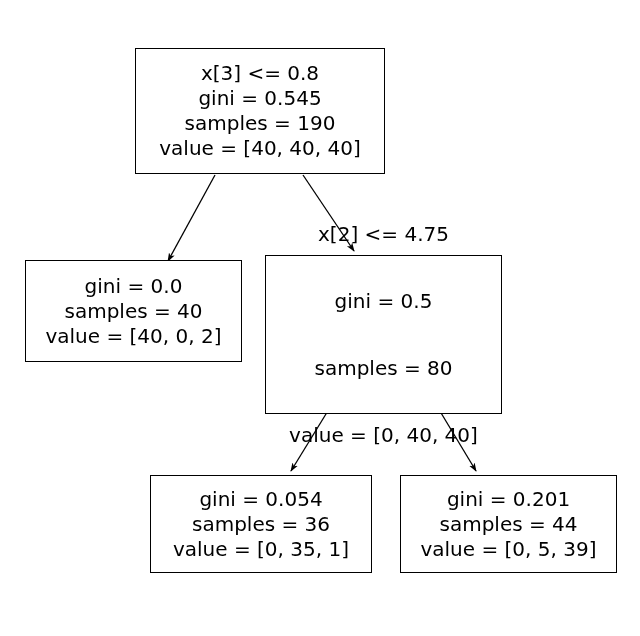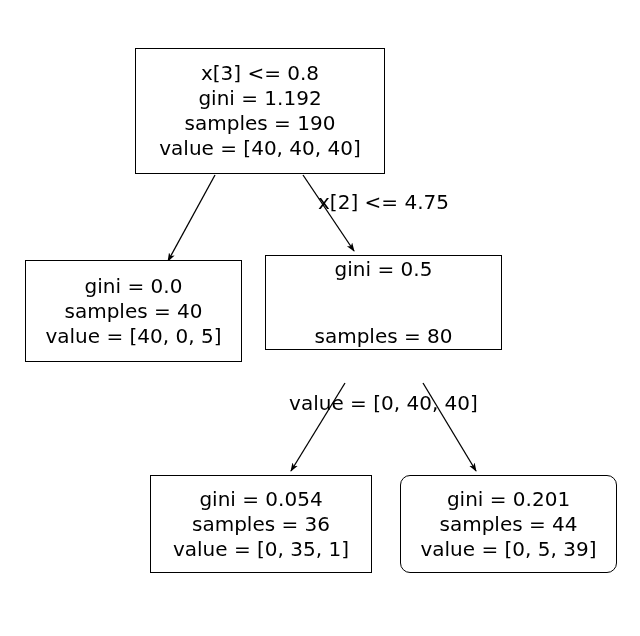--- a/index.html
+++ b/index.html
@@ -37,52 +37,52 @@
   .node .line {
     font-size: 20px;
     line-height: 25px;
     color: #000000;
     white-space: nowrap;
     letter-spacing: 0px;
   }
   
   #node-root        { left: 135px; top: 48px;  width: 250px; height: 126px; }
   #node-left-leaf   { left: 25px;  top: 260px; width: 217px; height: 102px; }
-  #node-right-inner { left: 265px; top: 255px; width: 237px; height: 95px; gap: 42px; }
+  #node-right-inner { left: 265px; top: 255px; width: 237px; height: 159px; gap: 42px; }
   #node-leaf-bl     { left: 150px; top: 475px; width: 222px; height: 98px; }
-  #node-leaf-br     { left: 400px; top: 475px; width: 217px; height: 98px; border-radius: 10px; }
+  #node-leaf-br     { left: 400px; top: 475px; width: 217px; height: 98px; }
 </style>
 </head>
 <body>
 
 <div id="canvas">
 
   <svg class="edges" viewBox="0 0 640 636" width="640" height="636" xmlns="http://www.w3.org/2000/svg">
     <defs>
       <marker id="arrowhead" markerWidth="10" markerHeight="10" refX="8" refY="3.2" orient="auto" markerUnits="userSpaceOnUse">
         <path d="M0,0 L9,3.2 L0,6.4 L2.4,3.2 Z" fill="#000000"></path>
       </marker>
     </defs>
     <line x1="215" y1="175" x2="168" y2="261" stroke="#000000" stroke-width="1.3" marker-end="url(#arrowhead)"></line>
     <line x1="303" y1="175" x2="354" y2="251" stroke="#000000" stroke-width="1.3" marker-end="url(#arrowhead)"></line>
     <line x1="345" y1="383" x2="291" y2="471" stroke="#000000" stroke-width="1.3" marker-end="url(#arrowhead)"></line>
     <line x1="423" y1="383" x2="476" y2="471" stroke="#000000" stroke-width="1.3" marker-end="url(#arrowhead)"></line>
   </svg>
 
   <div class="node" id="node-root">
     <div class="line">x[3] &lt;= 0.8</div>
-    <div class="line">gini = 1.192</div>
+    <div class="line">gini = 0.545</div>
     <div class="line">samples = 190</div>
     <div class="line">value = [40, 40, 40]</div>
   </div>
 
   <div class="node" id="node-left-leaf">
     <div class="line">gini = 0.0</div>
     <div class="line">samples = 40</div>
-    <div class="line">value = [40, 0, 5]</div>
+    <div class="line">value = [40, 0, 2]</div>
   </div>
 
   <div class="node" id="node-right-inner">
     <div class="line">x[2] &lt;= 4.75</div>
     <div class="line">gini = 0.5</div>
     <div class="line">samples = 80</div>
     <div class="line">value = [0, 40, 40]</div>
   </div>
 
   <div class="node" id="node-leaf-bl">

